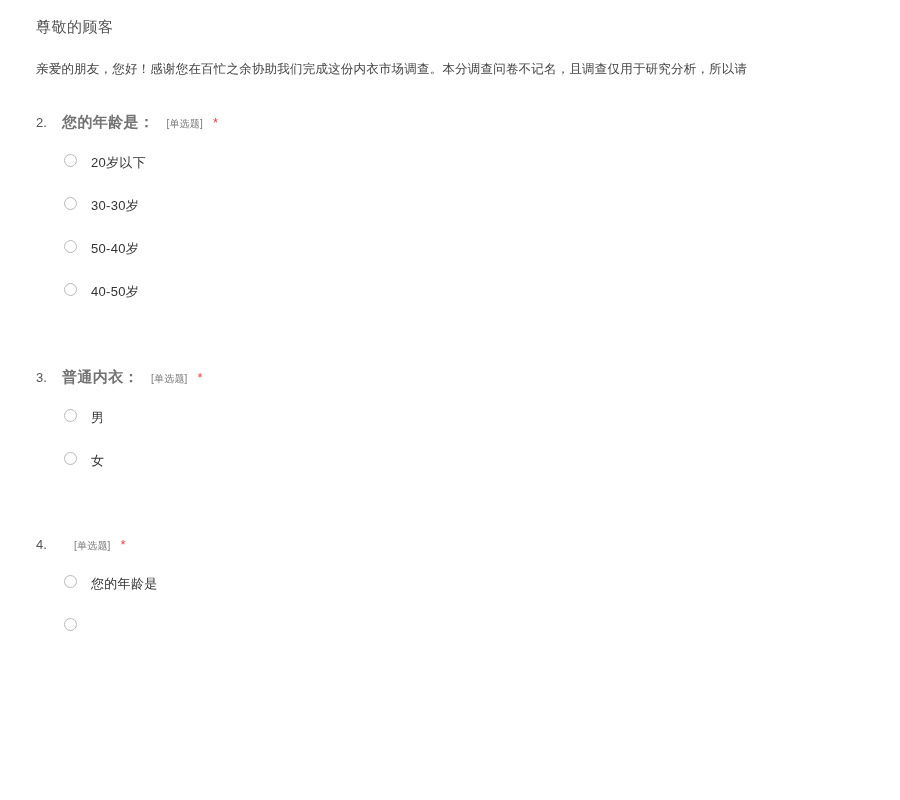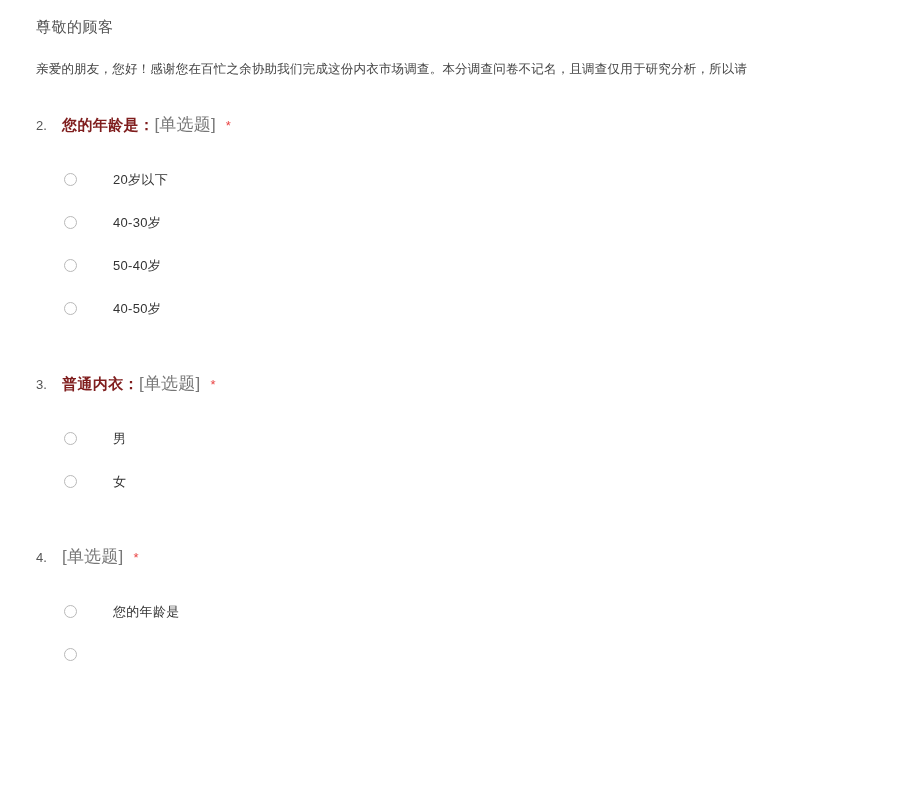--- a/index.html
+++ b/index.html
@@ -58,44 +58,43 @@
   }
   .q-num {
     font-size: 13px;
     color: #555555;
     width: 26px;
     flex: 0 0 26px;
   }
   .q-title {
     font-size: 15px;
     font-weight: bold;
-    color: #7f1d1d;
+    color: #737373;
     letter-spacing: 0.4px;
   }
   .q-type {
-    font-size: 17px;
+    font-size: 10px;
     color: #777777;
-    margin-left: 0;
+    margin-left: 12px;
     letter-spacing: 0.2px;
   }
   .q-required {
     color: #e94444;
     font-size: 13px;
     margin-left: 10px;
   }
 
   .options {
     margin-top: 22px;
     padding-left: 28px;
   }
   .option {
     display: flex;
-    align-items: center;
+    align-items: flex-start;
     height: 43px;
-    gap: 22px;
   }
   .radio {
     width: 13px;
     height: 13px;
     border: 1px solid #b9b9b9;
     border-radius: 50%;
     background: #fff;
     flex: 0 0 13px;
     box-sizing: border-box;
   }
@@ -124,21 +123,21 @@
       <span class="q-type">[单选题]</span>
       <span class="q-required">*</span>
     </div>
     <div class="options">
       <div class="option">
         <span class="radio"></span>
         <span class="opt-label">20岁以下</span>
       </div>
       <div class="option">
         <span class="radio"></span>
-        <span class="opt-label">40-30岁</span>
+        <span class="opt-label">30-30岁</span>
       </div>
       <div class="option">
         <span class="radio"></span>
         <span class="opt-label">50-40岁</span>
       </div>
       <div class="option">
         <span class="radio"></span>
         <span class="opt-label">40-50岁</span>
       </div>
     </div>

